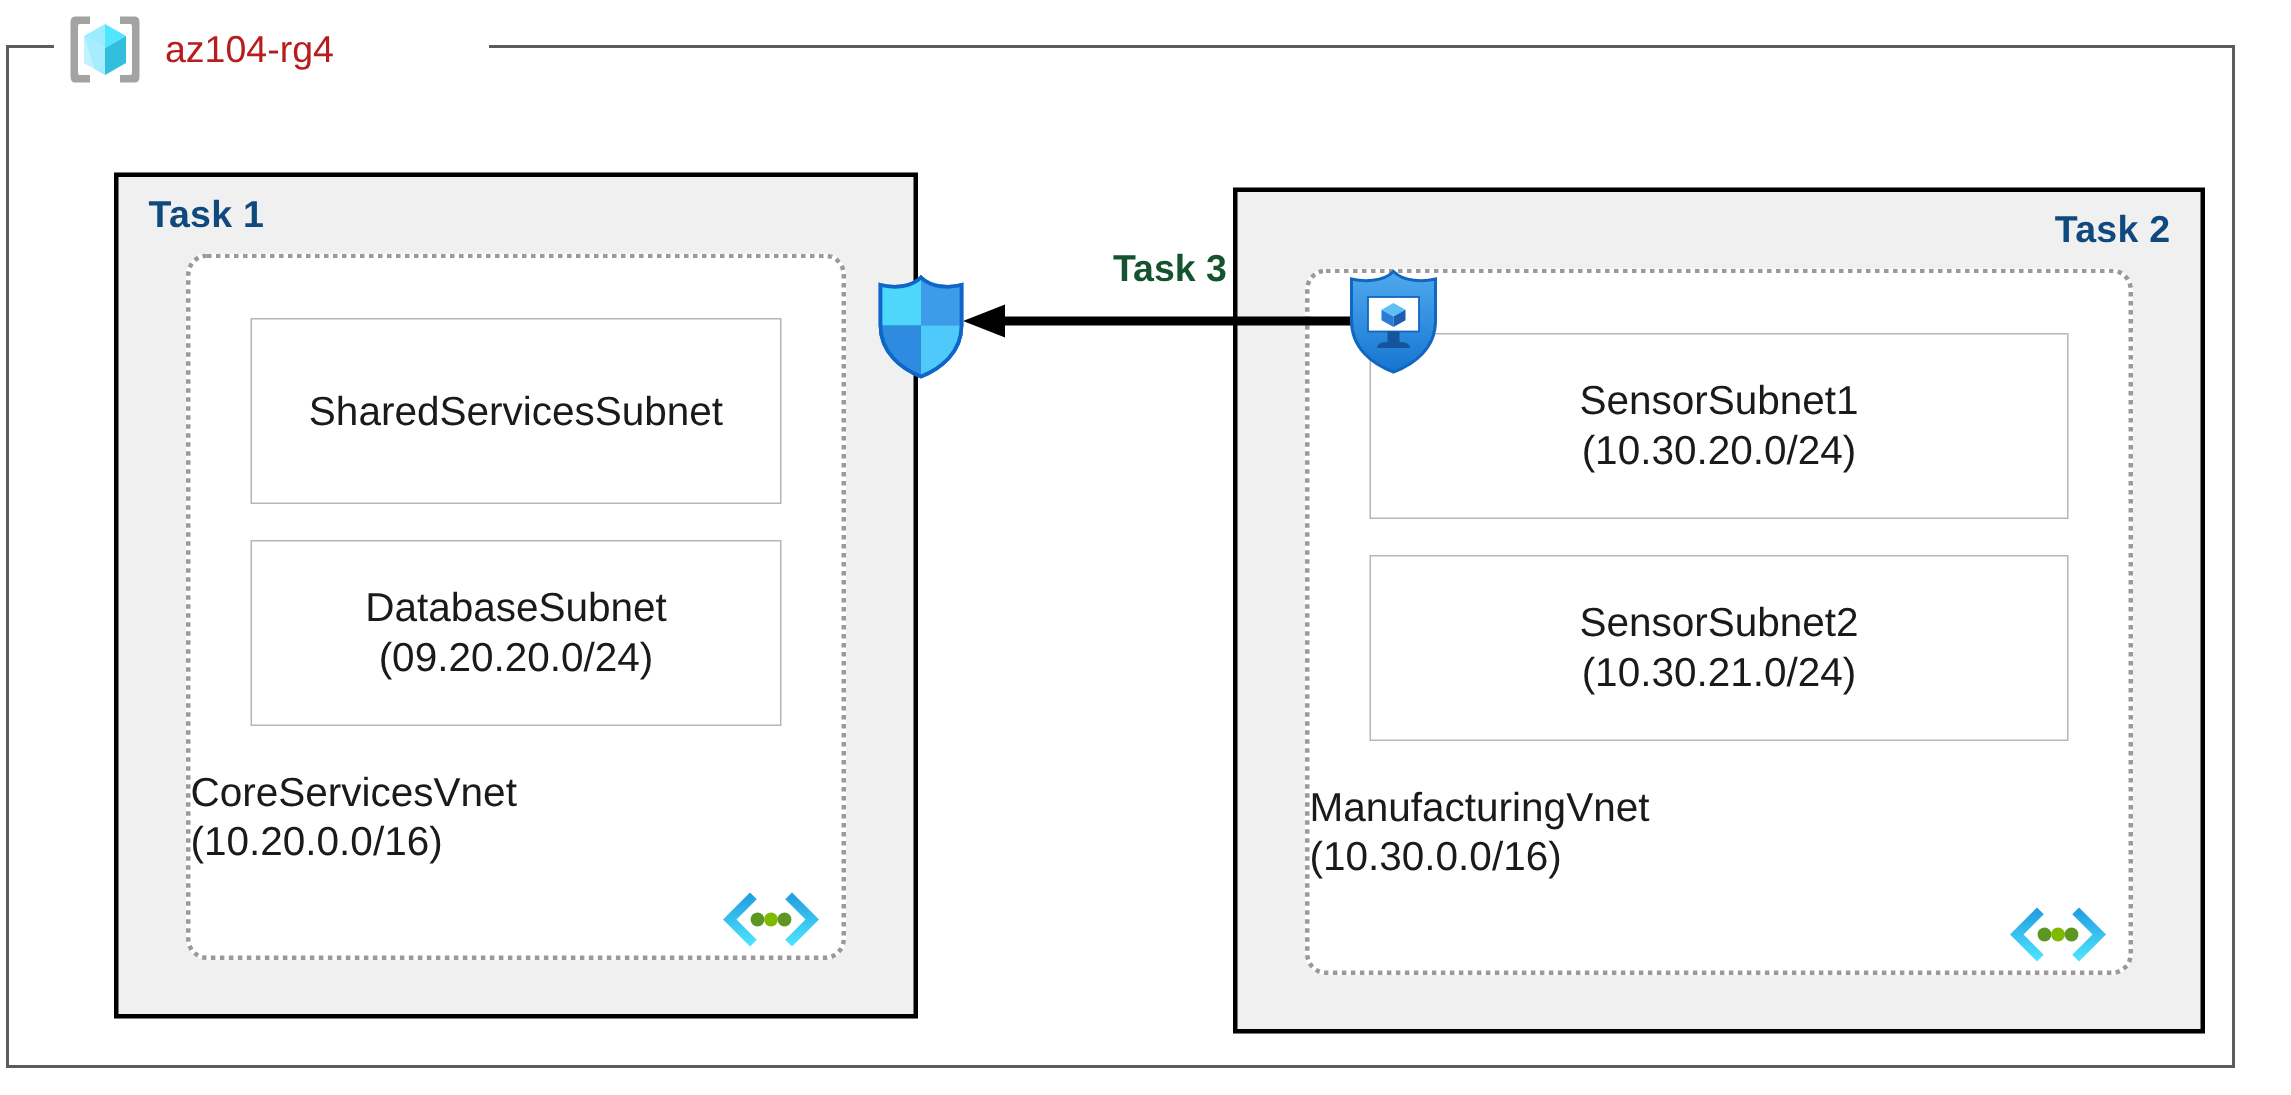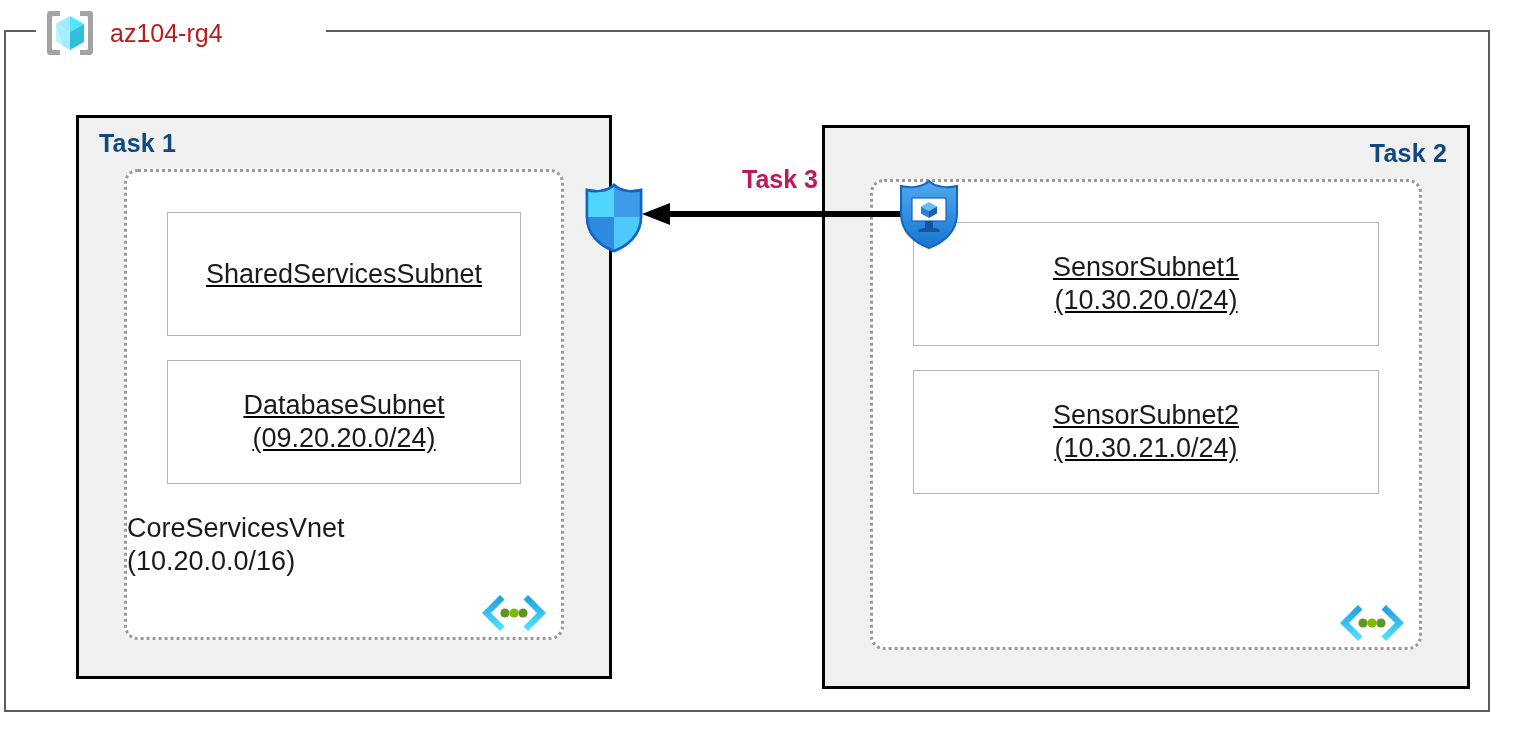--- a/index.html
+++ b/index.html
@@ -93,21 +93,20 @@
     position: absolute;
     left: 40px;
     right: 40px;
     box-sizing: border-box;
     border: 1px solid #b6b6b6;
     background: #ffffff;
     display: flex;
     flex-direction: column;
     align-items: center;
     justify-content: center;
-    text-decoration: underline;
   }
   .subnet-box.row1 { top: 40px;  height: 124px; }
   .subnet-box.row2 { top: 188px; height: 124px; }
 
   .subnet-name, .subnet-cidr,
   .vnet-name, .vnet-cidr {
     font-size: 27px;
     color: #1a1a1a;
     line-height: 1.22;
     white-space: nowrap;
@@ -163,21 +162,21 @@
     z-index: 5;
   }
   #task3-label {
     position: absolute;
     left: 0;
     top: 0;
     width: 280px;
     text-align: center;
     font-size: 25px;
     font-weight: bold;
-    color: #be185d;
+    color: #14532d;
     white-space: nowrap;
   }
   #task3-arrow {
     position: absolute;
     left: 0;
     top: 36px;
     width: 280px;
     height: 26px;
   }
 </style>
@@ -258,20 +257,24 @@
     <div class="subnet-box row1">
       <div class="subnet-name">SensorSubnet1</div>
       <div class="subnet-cidr">(10.30.20.0/24)</div>
     </div>
 
     <div class="subnet-box row2">
       <div class="subnet-name">SensorSubnet2</div>
       <div class="subnet-cidr">(10.30.21.0/24)</div>
     </div>
 
+    <div class="vnet-footer">
+      <div class="vnet-name">ManufacturingVnet</div>
+      <div class="vnet-cidr">(10.30.0.0/16)</div>
+    </div>
 
     <span class="vnet-icon">
       <svg viewBox="0 0 68 44" xmlns="http://www.w3.org/2000/svg">
         <defs>
           <linearGradient id="vnetGradB" x1="0" y1="0" x2="0" y2="1">
             <stop offset="0%" stop-color="#1F9BE0"></stop>
             <stop offset="100%" stop-color="#50E6FF"></stop>
           </linearGradient>
         </defs>
         <path d="M20 2 L24.5 6.5 L11 20 L24.5 33.5 L20 38 L2 20 Z" fill="url(#vnetGradB)"></path>

